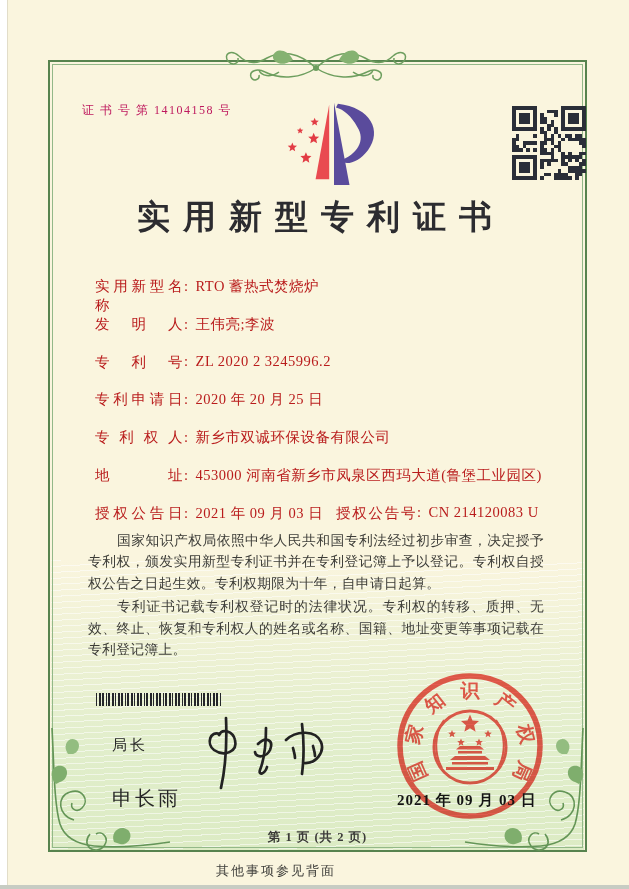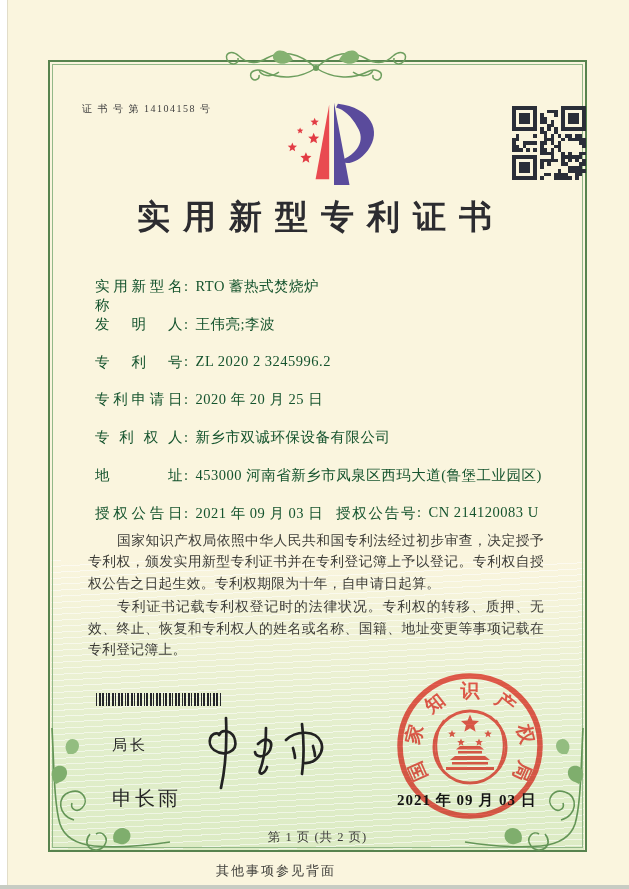--- a/index.html
+++ b/index.html
@@ -14,47 +14,47 @@
   .scan-bottom{left:0;bottom:0;width:629px;height:4px;background:#c7ccc3;}
   
   .frame{left:48px;top:60px;width:539px;height:792px;box-sizing:border-box;border:2px solid #57834e;z-index:2;}
   .frame-inner{position:absolute;inset:2px;border:1px solid #93b888;}
   
   .green-zone{left:51px;top:560px;width:533px;height:290px;z-index:1;
     background:linear-gradient(180deg,rgba(224,237,201,0) 0%,rgba(224,237,201,.45) 30%,#e1eecb 65%,#dcebc4 100%);}
   .green-zone::after{content:"";position:absolute;inset:0;
     background:repeating-linear-gradient(177deg,rgba(255,255,255,.55) 0 1px,rgba(255,255,255,0) 1px 6px);}
   
-  .cert-no{left:82px;top:102px;font-size:10px;letter-spacing:1.5px;color:#404040;z-index:3;}
+  .cert-no{left:82px;top:102px;font-size:12px;letter-spacing:1.5px;color:#be185d;z-index:3;}
   .logo{left:272px;top:90px;z-index:3;}
   .qr{left:512px;top:106px;z-index:3;}
   .title{left:0;top:195px;width:629px;text-align:center;font-size:33px;font-weight:bold;
     letter-spacing:13px;text-indent:13px;color:#2c2c30;z-index:3;}
   
-  .fields{left:95px;top:277px;width:465px;font-size:14.5px;color:#14532d;z-index:3;}
+  .fields{left:95px;top:277px;width:465px;font-size:14.5px;color:#b91c1c;z-index:3;}
   .field-row{position:relative;height:37.8px;letter-spacing:.5px;}
   .flabel{display:inline-block;width:88px;text-align:justify;text-align-last:justify;vertical-align:top;}
   .colon{margin:0 7px 0 1px;}
   .grant-no-cell{position:absolute;left:241px;top:0;}
   .grant-no-cell .flabel{width:80px;}
   
   .paras{left:86px;top:528px;width:460px;font-size:13.8px;line-height:21.4px;color:#3d3d38;
     text-align:justify;letter-spacing:.3px;z-index:3;}
   .paras p{margin:2px;text-indent:2.1em;}
   
   .barcode{left:96px;top:693px;width:162px;height:13px;z-index:3;font-size:0;white-space:nowrap;}
   .barcode span{display:inline-block;height:13px;background:#24262a;vertical-align:top;}
   .signer-title{left:112px;top:736px;font-family:"Liberation Sans","DejaVu Sans",sans-serif;
     font-size:15px;letter-spacing:3px;color:#272727;z-index:3;}
   .signer-name{left:112px;top:785px;font-family:"Liberation Sans","DejaVu Sans",sans-serif;
     font-size:20px;letter-spacing:3px;color:#272727;z-index:3;}
   .signature{left:192px;top:708px;z-index:4;}
   .seal{left:392px;top:668px;z-index:3;opacity:.92;mix-blend-mode:multiply;}
   .seal-date{left:397px;top:791px;font-size:15px;font-weight:bold;letter-spacing:1px;color:#141414;z-index:5;}
-  .page-no{left:48px;top:829px;width:539px;text-align:center;font-size:12.5px;letter-spacing:1px;color:#3b3b38;z-index:4;}
+  .page-no{left:48px;top:829px;width:539px;text-align:center;font-size:12.5px;letter-spacing:1px;color:#3b3b38;z-index:4;font-weight:bold;}
   .back-note{left:0;top:862px;width:552px;text-align:center;font-size:13px;letter-spacing:2px;color:#3e3e3a;z-index:3;}
   
   .orn-top{left:221px;top:38px;z-index:4;}
   .orn-bl{left:44px;top:724px;z-index:4;}
   .orn-br{left:461px;top:724px;z-index:4;transform:scaleX(-1);}
 </style>
 </head>
 <body>
 
 <div class="abs scan-left"></div>

